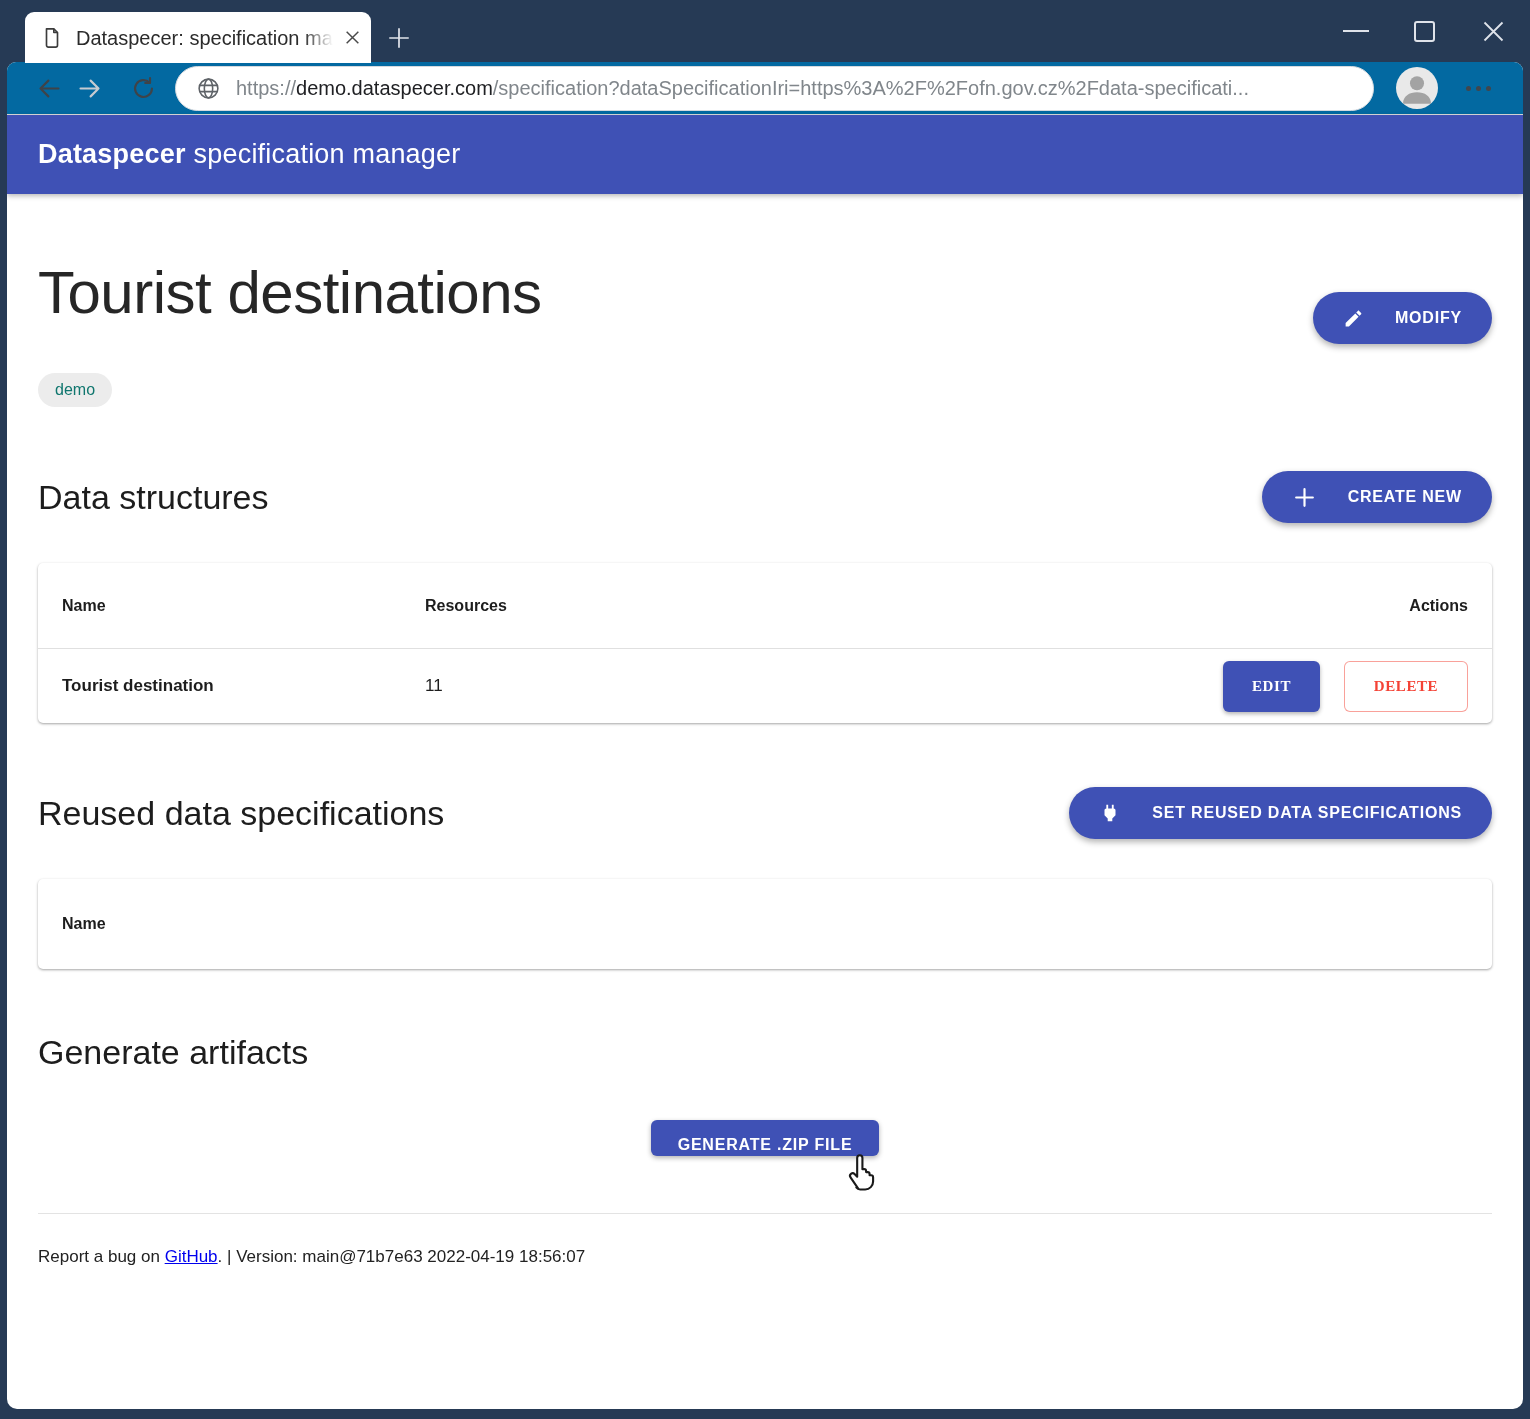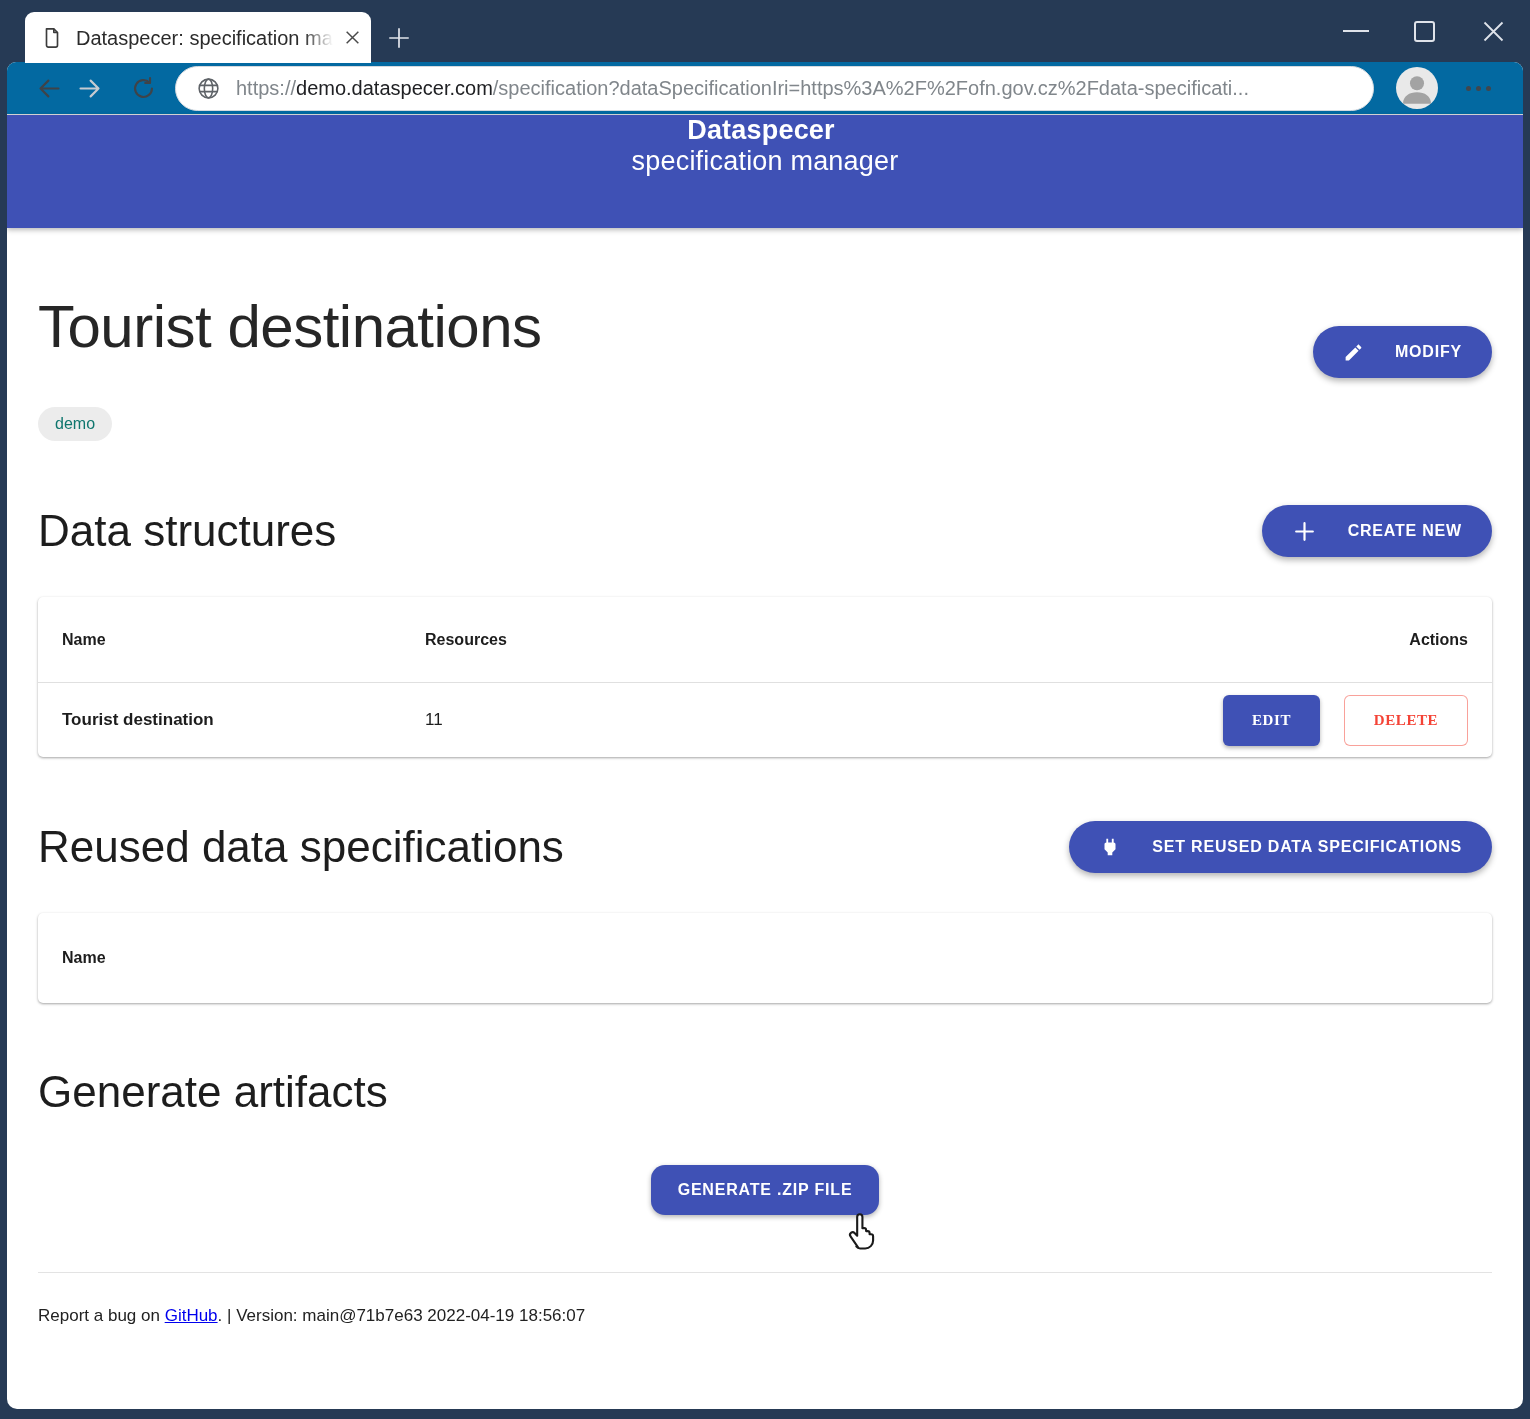--- a/index.html
+++ b/index.html
@@ -51,24 +51,24 @@
   .url-scheme, .url-path { color: #80868b; }
   .url-host { color: #202124; }
   .avatar {
     width: 42px; height: 42px; border-radius: 50%; background: #e9e9e9;
     display:flex; align-items:center; justify-content:center; overflow:hidden; flex:0 0 auto;
   }
   .menu-dots { display: flex; gap: 5px; margin: 0 18px 0 28px; align-items: center; flex:0 0 auto; }
   .menu-dots i { width: 5px; height: 5px; border-radius: 50%; background: #41464c; }
 
   .app-header {
-    height: 113px; background: #3F51B5; color: #fff;
+    height: 79px; background: #3F51B5; color: #fff;
     display: flex; align-items: center; padding: 0 31px;
     font-size: 27px; letter-spacing: 0.2px;
-    box-shadow: 0 2px 5px rgba(0,0,0,0.28); position: relative; z-index: 2; flex-direction: column;
+    box-shadow: 0 2px 5px rgba(0,0,0,0.28); position: relative; z-index: 2;
   }
   .app-header b { font-weight: 700; margin-right: 8px; }
 
   
   .content { padding: 0 31px; background: #fff; }
   .spec-row { display: flex; justify-content: space-between; align-items: flex-start; padding-top: 57px; }
   .spec-label { font-size: 24px; font-weight: 500; color: #1c1c1c; }
   .spec-title { font-size: 60px; font-weight: 400; color: #262626; margin-top: 7px; letter-spacing: -0.5px; }
   .pill-btn {
     border: none; cursor: pointer; height: 52px; border-radius: 26px;
@@ -76,21 +76,21 @@
     font-size: 16px; font-weight: 700; letter-spacing: 0.8px;
     padding: 0 30px; display: flex; align-items: center; gap: 31px;
     box-shadow: 0 3px 6px rgba(0,0,0,0.3);
   }
   .modify-btn { margin-top: 41px; }
   .tag-chip {
     display: inline-block; margin-top: 29px; background: #ececec; color: #0f766e;
     border-radius: 17px; padding: 8px 17px; font-size: 16px;
   }
   .section-row { display: flex; justify-content: space-between; align-items: center; margin-top: 64px; }
-  .section-heading { font-size: 44px; font-weight: 400; color: #1d1d1d; }
+  .section-heading { font-size: 34px; font-weight: 400; color: #1d1d1d; }
   .card {
     margin-top: 40px; border-radius: 5px; background: #fff;
     box-shadow: 0 1px 3px rgba(0,0,0,0.24), 0 1px 2px rgba(0,0,0,0.14);
   }
   .t-head, .t-row {
     display: grid; grid-template-columns: 363px 1fr max-content;
     align-items: center; padding: 0 24px;
   }
   .t-head { height: 85px; font-size: 16px; font-weight: 700; }
   .t-head .th-actions { justify-self: end; }
@@ -103,21 +103,21 @@
     font-weight: 700; letter-spacing: 0.6px; box-shadow: 0 2px 4px rgba(0,0,0,0.3);
   }
   .delete-btn {
     cursor: pointer; width: 124px; height: 51px; border-radius: 6px;
     background: #fff; color: #F44336; border: 1px solid rgba(244,67,54,0.5);
     font-family: inherit; font-size: 15px; font-weight: 700; letter-spacing: 0.6px;
   }
   .empty-card-head { height: 90px; display: flex; align-items: center; padding: 0 24px; font-size: 16px; font-weight: 700; }
   .generate-wrap { display: flex; justify-content: center; margin-top: 48px; }
   .generate-btn {
-    position: relative; border: none; cursor: pointer; height: 50px; border-radius: 14px;
+    position: relative; border: none; cursor: pointer; height: 36px; border-radius: 6px;
     background: #3F51B5; color: #fff; font-family: inherit; font-size: 16px;
     font-weight: 700; letter-spacing: 0.8px; padding: 16px 27px;
     box-shadow: 0 2px 5px rgba(0,0,0,0.3);
   }
   .cursor-hand { position: absolute; right: -6px; bottom: -41px; pointer-events: none; }
   .footer-divider { height: 1px; background: #e3e3e3; margin-top: 57px; }
   .footer-line { margin-top: 33px; font-size: 17px; color: #222; padding-bottom: 40px; }
   .footer-line a { color: #0000EE; text-decoration: underline; cursor: pointer; }
 </style>
 </head>

